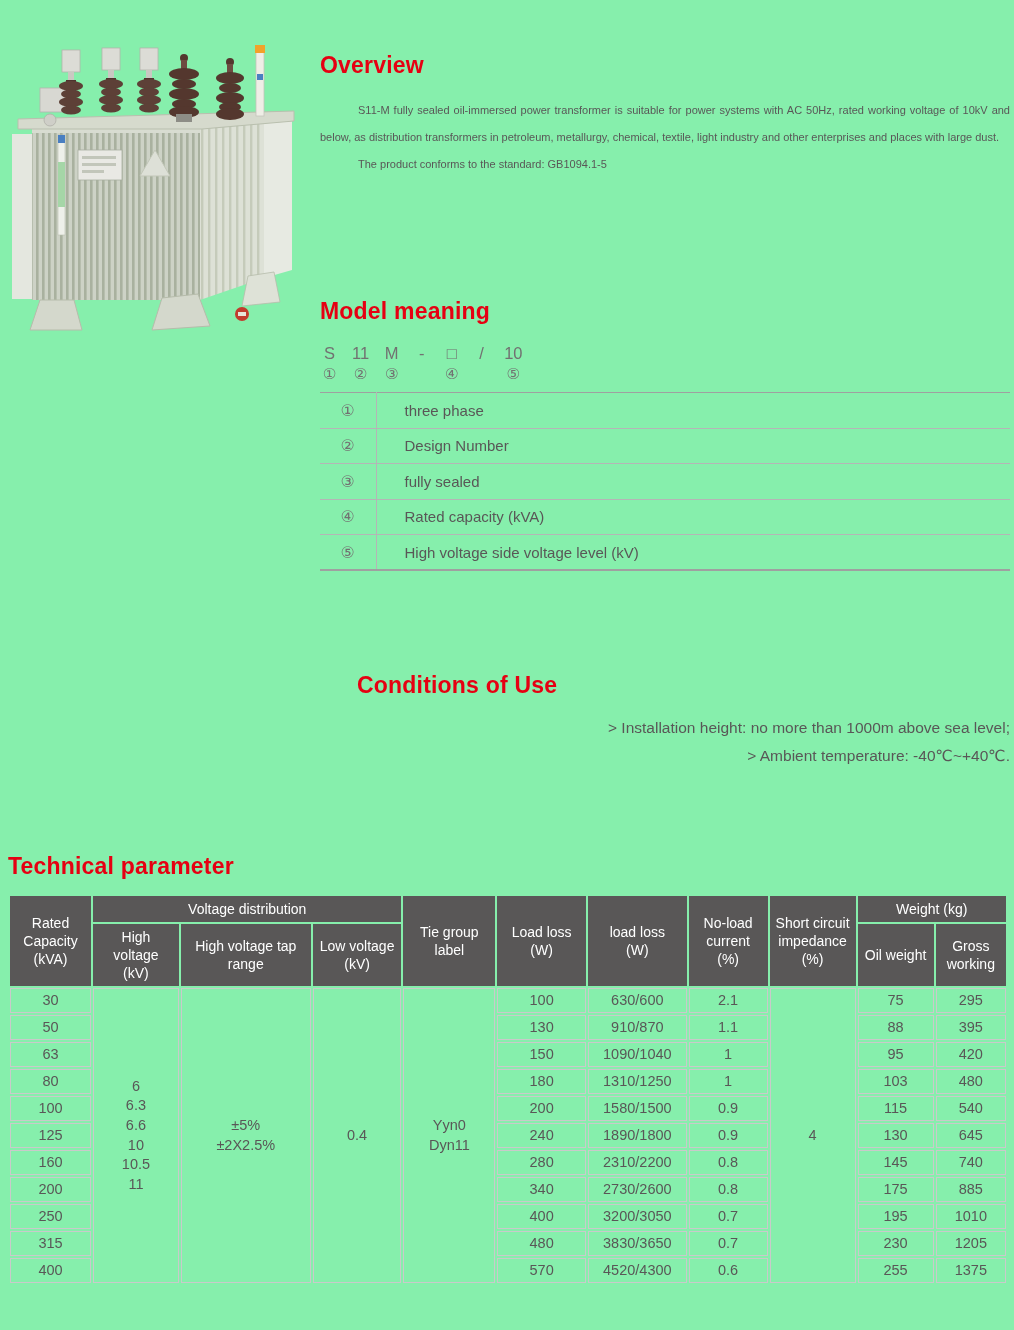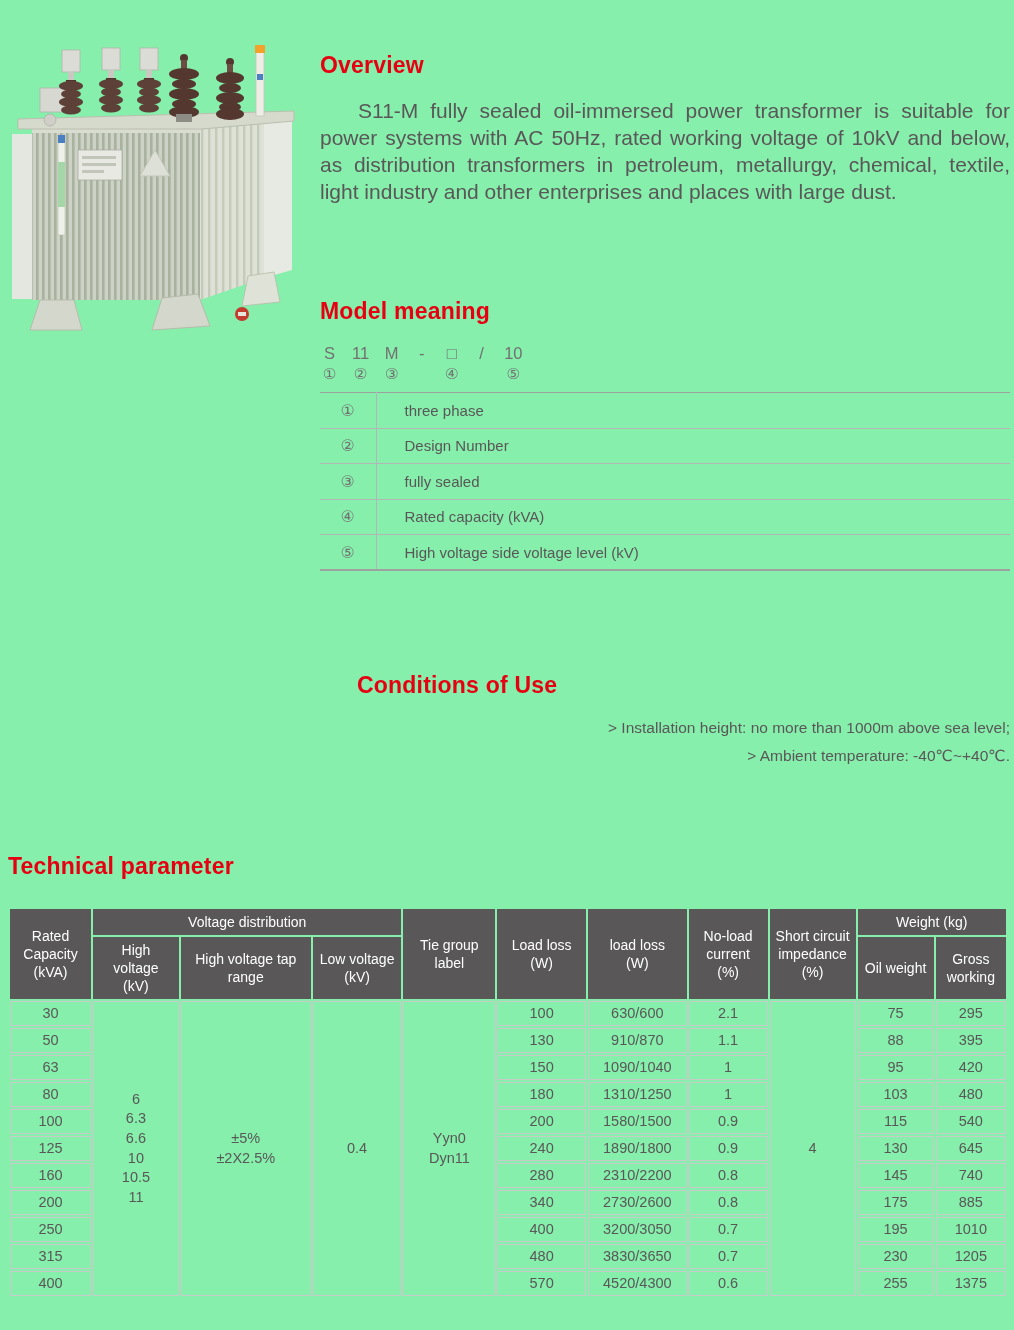--- a/index.html
+++ b/index.html
@@ -8,21 +8,21 @@
   .page { position: relative; width: 1014px; height: 1330px; background:#86efac; overflow: hidden; }
 
   .sec-h { color:#e60012; font-size:23px; font-weight:700; letter-spacing:0.2px; }
 
   
   .photo { position:absolute; left:12px; top:42px; width:288px; height:305px; }
 
   
   .overview { position:absolute; left:320px; top:52px; width:690px; }
   .overview .sec-h { margin-bottom:18px; }
-  .overview p { font-size:21px; line-height:27px; color:#595757; text-align:justify; text-indent:38px; }
+  .overview p { font-size:11px; line-height:27px; color:#595757; text-align:justify; text-indent:38px; }
 
   
   .model { position:absolute; left:320px; top:298px; width:690px; }
   .model .sec-h { margin-bottom:17px; }
   .code-row { display:flex; gap:15px; margin:0 0 4px 2px; color:#727171; }
   .code-col { min-width:15px; display:flex; flex-direction:column; align-items:center; }
   .code-col .ch { font-size:16.5px; line-height:22px; }
   .code-col .mk { font-size:15px; line-height:20px; }
   .def-table { width:100%; border-collapse:collapse; margin-top:8px;
                border-top:1px solid #9fa0a0; border-bottom:2px solid #9fa0a0; }
@@ -33,21 +33,21 @@
                        border-right:1px solid #b5b5b6; }
   .def-table td.text { padding-left:28px; color:#595757; font-size:15px; }
 
   
   .conditions { position:absolute; left:320px; top:672px; width:690px; }
   .conditions .sec-h { margin-bottom:15px;margin-left:37px; }
   .conditions p { font-size:15.5px; line-height:27.5px; color:#595757;text-align:right; }
 
   
   .technical { position:absolute; left:8px; top:853px; width:1000px; }
-  .technical .sec-h { margin-bottom:27px; }
+  .technical .sec-h { margin-bottom:14px; }
   .tech-table { width:100%; table-layout:fixed; border-collapse:separate; border-spacing:2px; }
   .tech-table th { background:#595757; color:#fff; font-weight:400; font-size:14px;
                    line-height:1.3; text-align:center; vertical-align:middle;
                    white-space:pre-line; padding:3px 2px; }
   .tech-table thead tr.r1 th.span-h { height:26px; }
   .tech-table thead tr.r2 th { height:62px; }
   .tech-table td { border:1px solid #c9caca; color:#595757; font-size:14.5px;
                    text-align:center; vertical-align:middle; white-space:pre-line;
                    height:25px; padding:1px 2px; line-height:1.35; }
 </style>
@@ -154,20 +154,21 @@
       <polygon points="236,234 262,230 268,260 230,264" fill="#dee2d7" stroke="#b6bcab" stroke-width="0.8"></polygon>
 
       <circle cx="230" cy="272" r="7" fill="#c23b2e"></circle>
       <rect x="226" y="270" width="8" height="4" fill="#e8e5da"></rect>
     </svg>
   </div>
 
   <section class="overview">
     <h2 class="sec-h">Overview</h2>
     <p>S11-M fully sealed oil-immersed power transformer is suitable for power systems with AC 50Hz, rated working voltage of 10kV and below, as distribution transformers in petroleum, metallurgy, chemical, textile, light industry and other enterprises and places with large dust.</p>
+    <p>The product conforms to the standard: GB1094.1-5</p>
   </section>
 
   <section class="model">
     <h2 class="sec-h">Model meaning</h2>
     <div class="code-row">
       <div class="code-col">
           <span class="ch">S</span>
           <span class="mk">①</span>
         </div>
       <div class="code-col">

